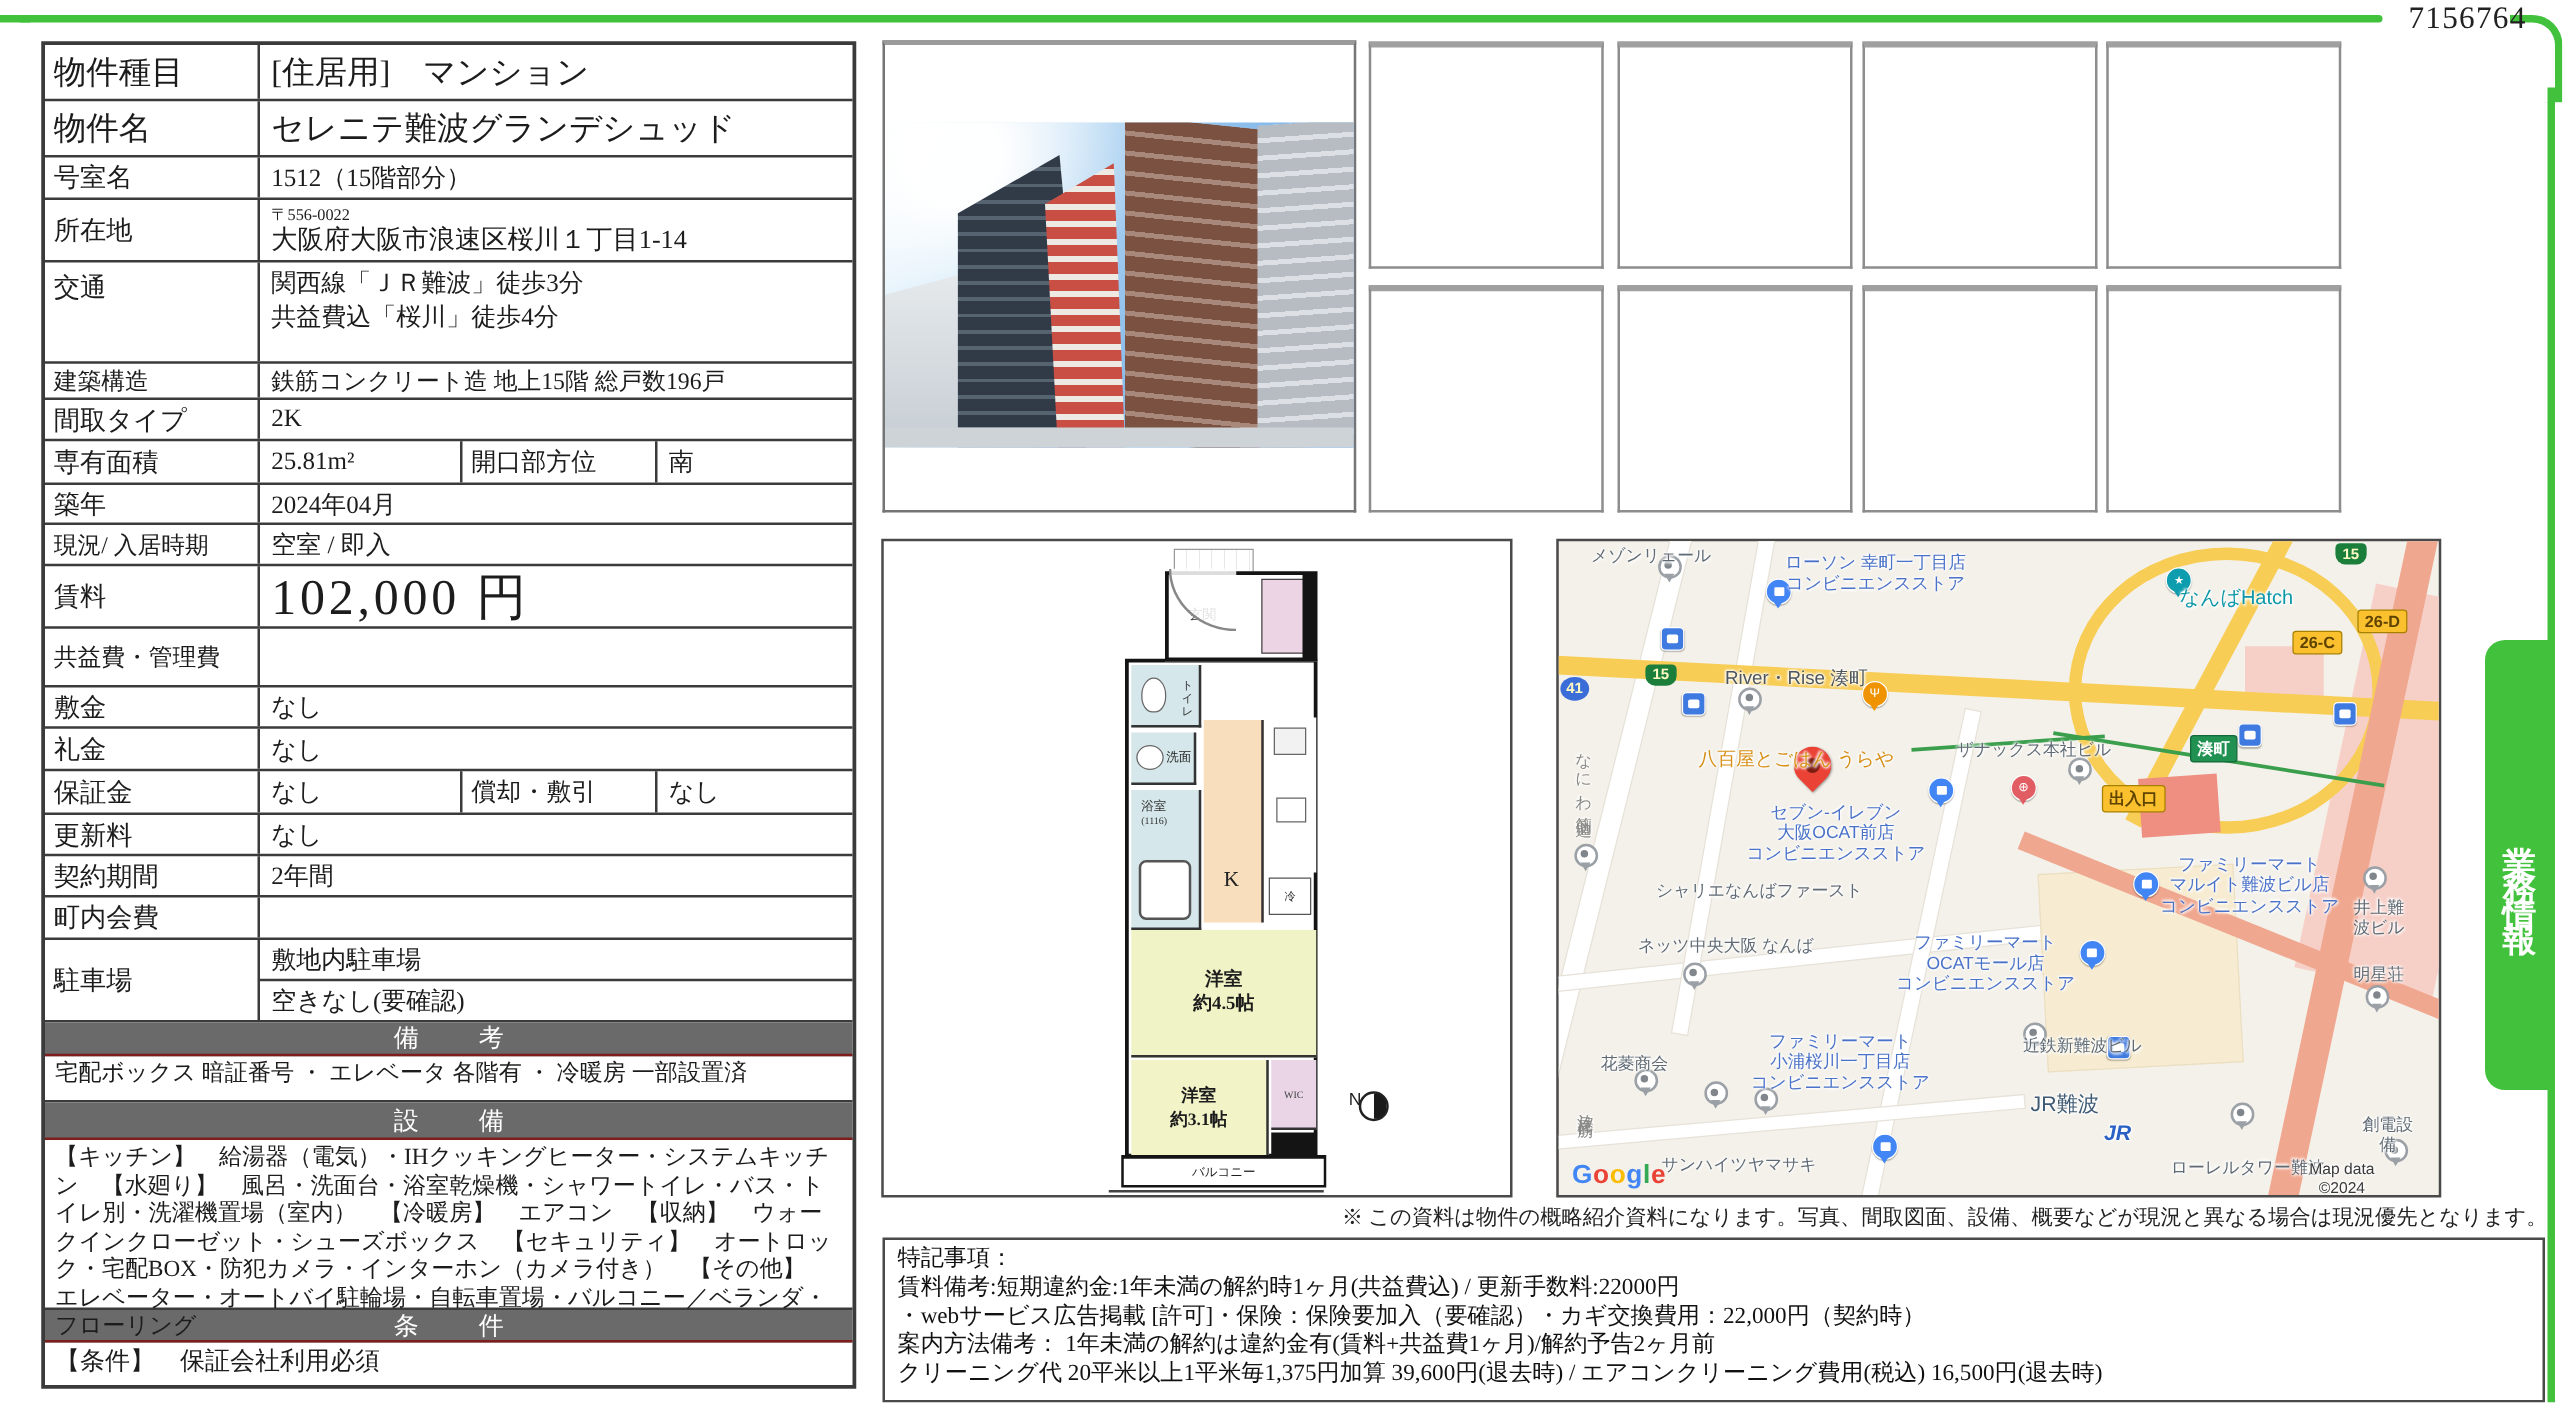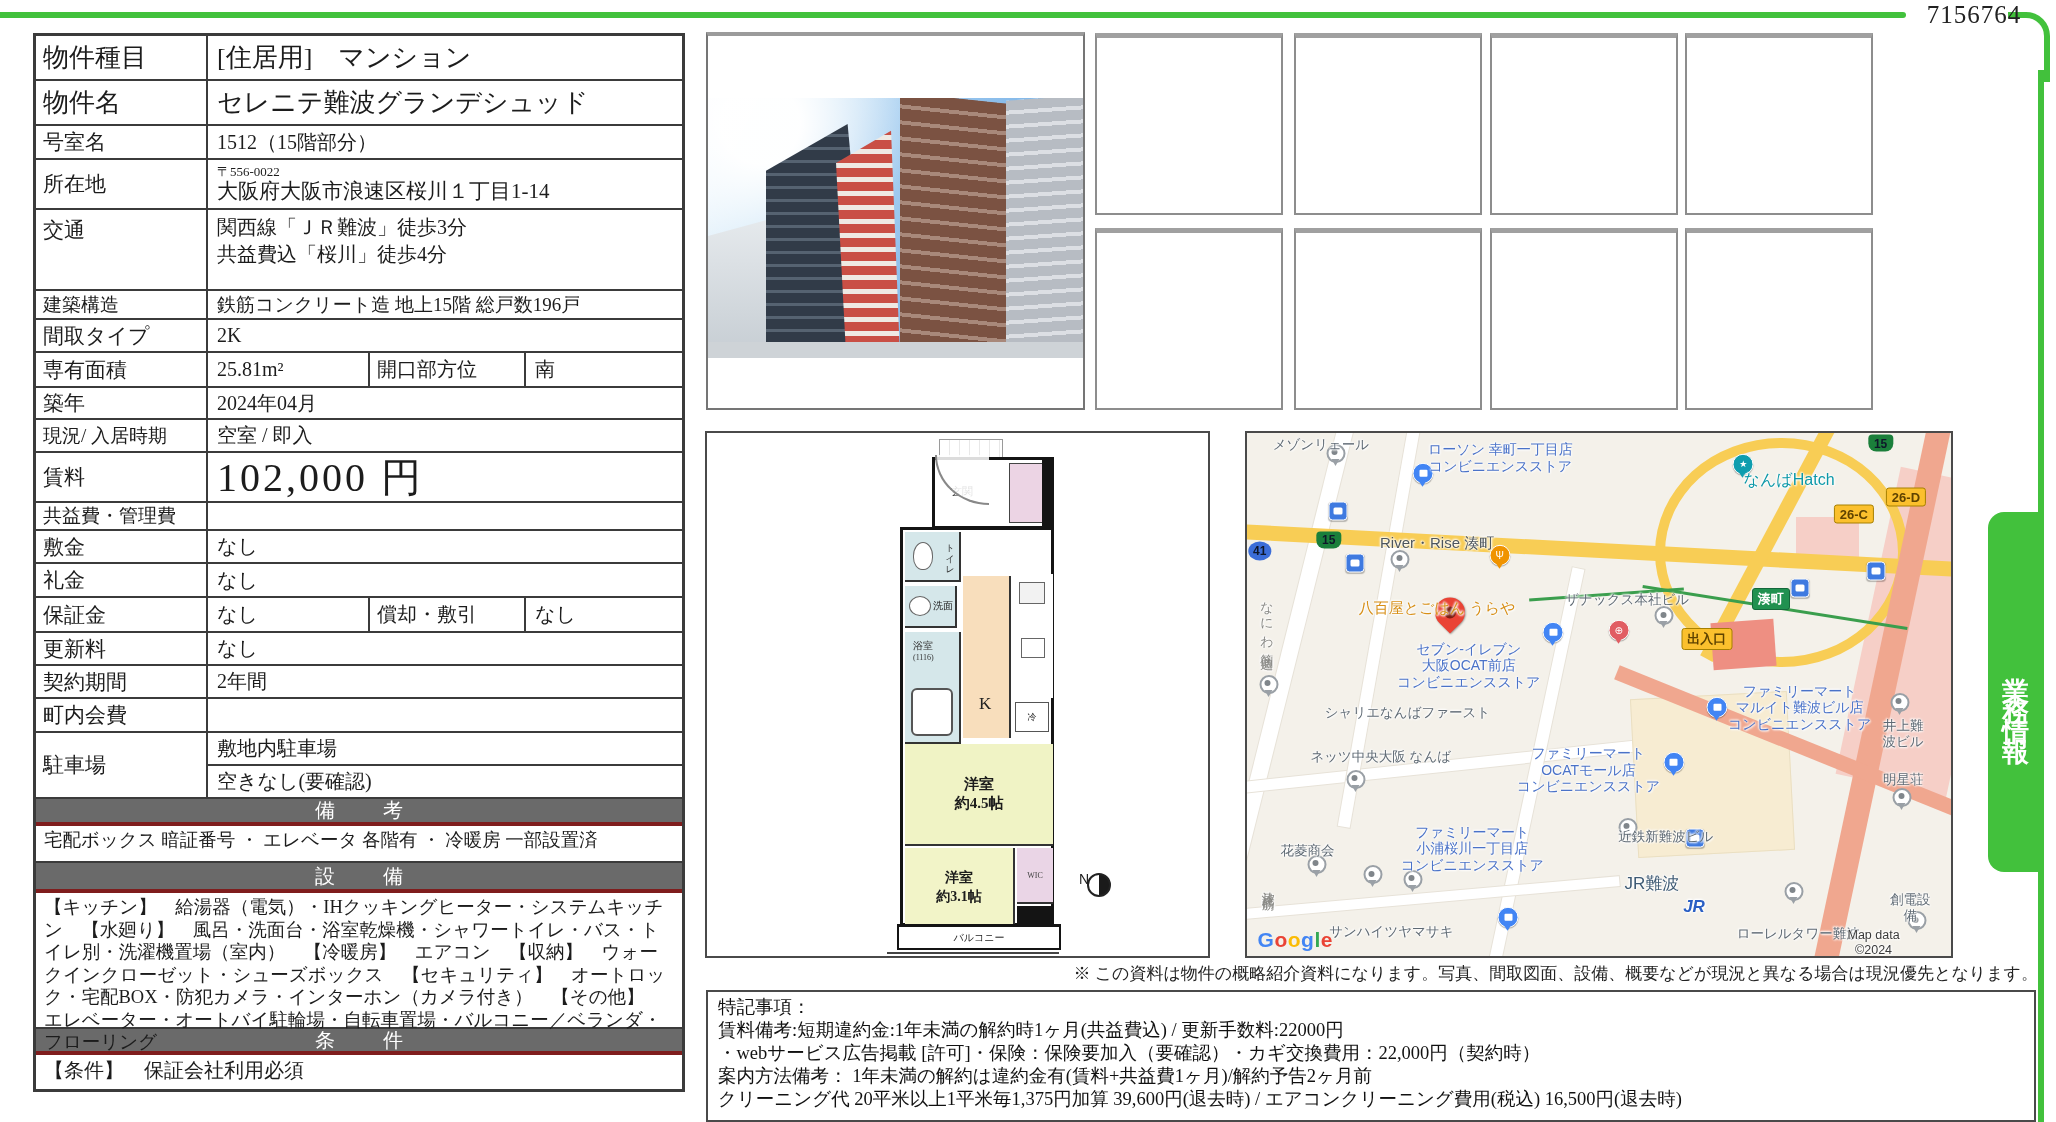--- a/index.html
+++ b/index.html
@@ -30,21 +30,21 @@
   .sub-th{width:158px;min-width:158px;border-left:2px solid #3b3b3b;border-right:2px solid #3b3b3b;padding:1px 7px;display:flex;align-items:center;font-size:20px;box-sizing:border-box;}
   .sub-td{width:160px;min-width:160px;padding:1px 9px;display:flex;align-items:center;font-size:20px;box-sizing:border-box;}
   .addr-cell{flex-direction:column;align-items:flex-start;justify-content:center;}
   .zip{font-size:13px;line-height:1.1;}
   .addr{font-size:21px;line-height:1.15;}
   .multiline{flex-direction:column;align-items:flex-start;justify-content:flex-start;padding-top:4px;font-size:20px;line-height:1.35;}
   .rent-val{font-size:40px;letter-spacing:3px;}
   .park-col{flex:1;display:flex;flex-direction:column;}
   .park-col .p1{flex:1;display:flex;align-items:center;padding:1px 9px;border-bottom:2px solid #3b3b3b;font-size:20px;}
   .park-col .p2{flex:1;display:flex;align-items:center;padding:1px 9px;font-size:20px;}
-  .secbar{background:#6a6a6a;color:#fff;display:flex;align-items:center;justify-content:center;font-size:20px;letter-spacing:14px;border-bottom:4px solid #7f1d1d;box-sizing:border-box;padding-left:14px;}
+  .secbar{background:#6a6a6a;color:#fff;display:flex;align-items:center;justify-content:center;font-size:20px;letter-spacing:14px;border-bottom:2px solid #7f1d1d;box-sizing:border-box;padding-left:14px;}
   .seccontent{padding:3px 8px;font-size:18.5px;line-height:1.22;border-bottom:2px solid #3b3b3b;box-sizing:border-box;}
   
   .photo-frame{position:absolute;left:706px;top:32px;width:379px;height:378px;border:2px solid #757575;border-top:4px solid #9b9b9b;background:#fff;box-sizing:border-box;overflow:hidden;}
   .photo-art{position:absolute;left:0;top:62px;width:375px;height:260px;overflow:hidden;
     background:
       radial-gradient(circle at 14% 10%, rgba(255,255,255,.98) 0 10%, rgba(255,255,255,0) 38%),
       linear-gradient(115deg,#f8fcff 0%,#d3e9f8 20%,#8fc0ec 55%,#5e9fdd 100%);}
   .photo-art div{position:absolute;}
   .bldg-left{left:0;top:118px;width:74px;height:142px;background:linear-gradient(#e6eaed,#c6cdd3);clip-path:polygon(0 14%,100% 0,100% 100%,0 100%);}
   .bldg-main{left:58px;top:26px;width:136px;height:234px;background:repeating-linear-gradient(180deg,#313b48 0 10px,#566371 10px 13px);clip-path:polygon(0 20%,60% 0,76% 100%,0 100%);}
@@ -119,21 +119,21 @@
   .pin.round:before{content:"";position:absolute;left:5px;top:17px;border:4px solid transparent;}
   .pin.c-store{background:#4285f4;} .pin.c-store:before{border-top:6px solid #4285f4;}
   .pin.c-teal{background:#0e9dae;} .pin.c-teal:before{border-top:6px solid #0e9dae;}
   .pin.c-orange{background:#f09300;} .pin.c-orange:before{border-top:6px solid #f09300;}
   .pin.c-hosp{background:#e15d63;} .pin.c-hosp:before{border-top:6px solid #e15d63;}
   .pin.sq{width:17px;height:17px;border-radius:4px;border:1.5px solid #fff;background:#3f7ae0;transform:translate(-50%,-50%);display:flex;align-items:center;justify-content:center;box-shadow:0 1px 1px rgba(0,0,0,.25);}
   .pin.sq i{display:block;width:9px;height:7px;background:#fff;border-radius:1.5px;}
   .mbox{position:absolute;transform:translate(-50%,-50%);z-index:6;font-size:13px;font-weight:bold;padding:1px 5px;border-radius:3px;white-space:nowrap;}
   .mbox.amber{background:#fbc02d;color:#5f4300;border:1.5px solid #a68000;}
   .mbox.green{background:#209150;color:#fff;border:1.5px solid #14673a;}
-  .shield{position:absolute;transform:translate(-50%,-50%);z-index:6;color:#0f172a;font-size:12px;font-weight:bold;padding:1.5px 6px;border-radius:4px 4px 8px 8px;}
+  .shield{position:absolute;transform:translate(-50%,-50%);z-index:6;color:#fef9c3;font-size:12px;font-weight:bold;padding:1.5px 6px;border-radius:4px 4px 8px 8px;}
   .shield.green{background:#1b7f3b;}
   .shield.blue{background:#3b6dd8;border-radius:50%;padding:2.5px 5px;}
   
   .disclaimer{position:absolute;left:700px;top:962px;width:1338px;text-align:right;font-size:17px;color:#222;}
   .notes-box{position:absolute;left:706px;top:990px;width:1330px;height:132px;border:2px solid #4a4a4a;box-sizing:border-box;padding:4px 10px;background:#fff;}
   .notes-box .line{font-size:18.5px;line-height:1.24;color:#111;}
 </style>
 </head>
 <body>
 
@@ -190,21 +190,21 @@
       <div class="td">2024年04月</div>
     </div>
   <div class="tr" style="height:33px">
       <div class="th" style="font-size:19px">現況/ 入居時期</div>
       <div class="td">空室 /  即入</div>
     </div>
   <div class="tr" style="height:50px">
       <div class="th">賃料</div>
       <div class="td rent-val">102,000 円</div>
     </div>
-  <div class="tr" style="height:28px">
+  <div class="tr" style="height:47px">
       <div class="th" style="font-size:19px">共益費・管理費</div>
     </div>
   <div class="tr" style="height:33px">
       <div class="th">敷金</div>
       <div class="td">なし</div>
     </div>
   <div class="tr" style="height:34px">
       <div class="th">礼金</div>
       <div class="td">なし</div>
     </div>

